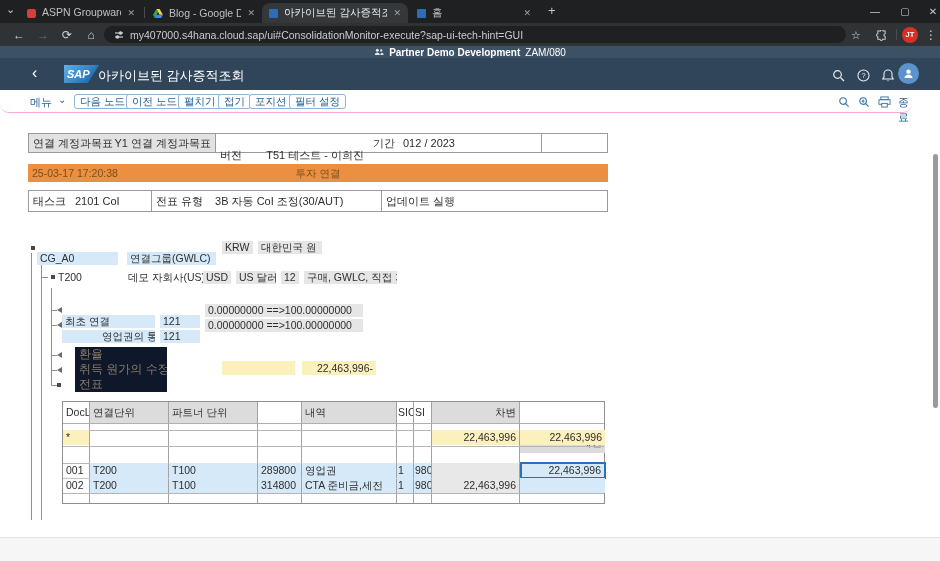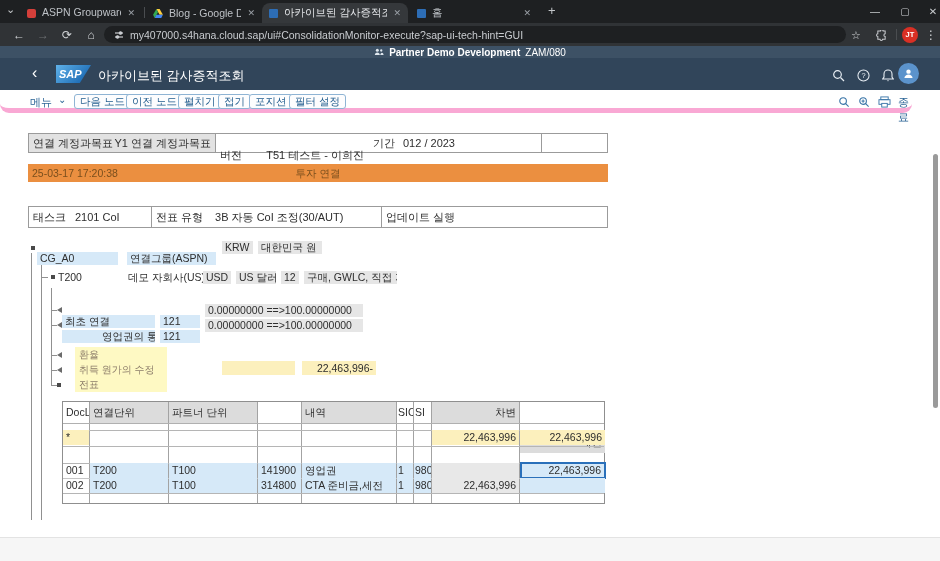--- a/index.html
+++ b/index.html
@@ -27,30 +27,30 @@
   .navico { position:absolute; top:3px; width:18px; height:18px; display:flex; align-items:center;
             justify-content:center; color:#cfd2d5; font-size:12px; }
   .pill { position:absolute; left:104px; top:3px; width:742px; height:17px; border-radius:9px;
           background:#1e2022; display:flex; align-items:center; }
   .url { font-size:10.5px; color:#c9ccd0; margin-left:6px; white-space:nowrap; overflow:hidden; }
 
   .msgstrip { position:absolute; left:0; top:46px; width:940px; height:12px; background:#3d5165;
               display:flex; align-items:center; justify-content:center; gap:5px;
               color:#fff; font-size:10px; }
   .shellbar { position:absolute; left:0; top:58px; width:940px; height:32px; background:#31455a; }
-  .saplogo { position:absolute; left:56px; top:7px; width:35px; height:18px;
+  .saplogo { position:absolute; left:64px; top:7px; width:35px; height:18px;
              background:linear-gradient(135deg,#5fb2ea,#0f5ca8);
              clip-path:polygon(0 0,100% 0,68% 100%,0 100%);
              color:#fff; font-weight:bold; font-style:italic; font-size:11px; line-height:18px;
              padding-left:3px; }
   .shellico { position:absolute; top:7px; width:20px; height:20px; display:flex;
               align-items:center; justify-content:center; color:#e8eef4; }
 
   .guibar { position:absolute; left:0; top:90px; width:912px; height:23px; background:#fff;
-            border-bottom:5px solid #f9a8d4;border-radius:9px; }
+            border-bottom:1px solid #f9a8d4;border-radius:9px; }
   .gbtn { position:absolute; top:4px; height:15px; line-height:13px; padding:0 5px;
           border:1px solid #8fb4d4; border-radius:3px; color:#235e8e; font-size:10.5px;
           background:#fdfdfe; white-space:nowrap; }
   .glink { color:#2c6596; font-size:11px; }
 
   
   .cellrow { position:absolute; left:28px; width:580px; border:1px solid #9b9b9b; background:#fff; }
   .cell { position:absolute; top:0; bottom:0; border-right:1px solid #9b9b9b;
           display:flex; align-items:center; font-size:11px; color:#2e2e2e; padding:0 4px; }
   .cell .lbl { white-space:nowrap; }
@@ -66,22 +66,22 @@
   .plain { position:absolute; height:13px; line-height:13px; font-size:10.5px; color:#2e2e2e; white-space:nowrap; }
 
   .vline { position:absolute; width:1px; background:#909090; }
   .hline { position:absolute; height:1px; background:#909090; }
   .arw { position:absolute; width:0; height:0; border-top:3px solid transparent;
          border-bottom:3px solid transparent; border-right:5px solid #6b6b6b; }
   .bullet { position:absolute; width:4px; height:4px; background:#4a4a4a; }
 
   .orangebar { position:absolute; left:28px; top:164px; width:580px; height:18px;
                background:#eb8f40; color:#7a4f1d; font-size:10.5px; line-height:18px; }
-  .orangeblk { position:absolute; left:75px; top:347px; width:92px; height:45px; background:#fef9c3;
-               color:#8c7d6a; font-size:10px; }
+  .orangeblk { position:absolute; left:75px; top:347px; width:92px; height:45px; background:#0f172a;
+               color:#8c7d6a; font-size:12px; }
   .orangeblk div { height:15px; line-height:15px; padding-left:4px; white-space:nowrap; overflow:hidden; }
 
   
   .tbl { position:absolute; left:62px; top:401px; width:543px; height:103px;
          border:1px solid #8f8f8f; background:#fff; }
   .tv { position:absolute; top:0; bottom:0; width:1px; background:#a3a3a3; }
   .th { position:absolute; left:0; right:0; height:1px; background:#b0b0b0; }
   .tcell { position:absolute; font-size:10.5px; color:#2e2e2e; line-height:15px; height:15px;
            padding:0 3px; white-space:nowrap; overflow:hidden; }
   .tcell.hd { height:21px; line-height:21px; background:#dcdcdc; }
@@ -267,21 +267,21 @@
       <span style="margin-left:8px;white-space:nowrap;">012 / 2023</span>
     </div>
     <div class="cell" style="left:513px;width:65px;border-right:none;"></div>
   </div>
 
   <div class="orangebar">
     <span class="abs" style="left:4px;">25-03-17 17:20:38</span>
     <span class="abs" style="left:0;width:580px;text-align:center;">투자 연결</span>
   </div>
 
-  <div class="cellrow" style="top:206px;height:22px;padding-left:36px;">
+  <div class="cellrow" style="top:190px;height:22px;padding-left:36px;">
     <div class="cell" style="left:0;width:123px;">
       <span class="lbl">태스크</span>
       <span style="margin-left:9px;white-space:nowrap;">2101 CoI</span>
     </div>
     <div class="cell" style="left:123px;width:230px;">
       <span class="lbl">전표 유형</span>
       <span style="margin-left:12px;white-space:nowrap;">3B 자동 CoI 조정(30/AUT)</span>
     </div>
     <div class="cell" style="left:353px;width:225px;border-right:none;">
       <span class="lbl">업데이트 실행</span>
@@ -299,21 +299,21 @@
   <div class="hline" style="left:51px;top:385px;width:6px;"></div>
   <div class="arw" style="left:57px;top:307px;"></div>
   <div class="arw" style="left:57px;top:322px;"></div>
   <div class="arw" style="left:57px;top:352px;"></div>
   <div class="arw" style="left:57px;top:367px;"></div>
   <div class="bullet" style="left:31px;top:246px;"></div>
   <div class="bullet" style="left:51px;top:275px;"></div>
   <div class="bullet" style="left:57px;top:383px;"></div>
 
   <div class="fld blue" style="left:37px;top:241px;width:81px;">CG_A0</div>
-  <div class="fld blue" style="left:127px;top:241px;width:89px;">연결그룹(ASPN)</div>
+  <div class="fld blue" style="left:127px;top:241px;width:89px;">연결그룹(GWLC)</div>
   <div class="fld gray" style="left:222px;top:241px;width:31px;">KRW</div>
   <div class="fld gray" style="left:258px;top:241px;width:64px;">대한민국 원</div>
 
   <div class="plain" style="left:58px;top:271px;">T200</div>
   <div class="plain" style="left:128px;top:271px;">데모 자회사(US)</div>
   <div class="fld gray" style="left:203px;top:271px;width:28px;">USD</div>
   <div class="fld gray" style="left:236px;top:271px;width:40px;">US 달러</div>
   <div class="fld gray" style="left:281px;top:271px;width:18px;">12</div>
   <div class="fld gray" style="left:304px;top:271px;width:93px;">구매, GWLC, 직접 지분</div>
 
@@ -359,21 +359,21 @@
     <div class="th" style="top:28px;background:#b5b5b5;"></div>
     <div class="tcell" style="left:0;top:28px;width:26px;background:#fcf0bd;">*</div>
     <div class="tcell r" style="left:369px;top:28px;width:87px;background:#fcf0bd;">22,463,996</div>
     <div class="tcell r" style="left:457px;top:28px;width:85px;background:#fcf0bd;">22,463,996</div>
     <div class="th" style="top:44px;background:#b5b5b5;"></div>
 
     <div class="th" style="top:61px;background:#b5b5b5;"></div>
     <div class="tcell" style="left:0;top:61px;width:26px;">001</div>
     <div class="tcell" style="left:27px;top:61px;width:78px;background:#d6e9f8;">T200</div>
     <div class="tcell" style="left:106px;top:61px;width:88px;background:#d6e9f8;">T100</div>
-    <div class="tcell" style="left:195px;top:61px;width:43px;background:#d6e9f8;">141900</div>
+    <div class="tcell" style="left:195px;top:61px;width:43px;background:#d6e9f8;">289800</div>
     <div class="tcell" style="left:239px;top:61px;width:94px;background:#d6e9f8;">영업권</div>
     <div class="tcell" style="left:334px;top:61px;width:16px;background:#d6e9f8;padding:0 1px;">1</div>
     <div class="tcell" style="left:351px;top:61px;width:17px;background:#d6e9f8;padding:0 1px;">980</div>
     <div class="tcell r" style="left:369px;top:61px;width:87px;background:#e8e8e8;"></div>
     <div class="tcell r selcell" style="left:457px;top:60px;width:86px;height:17px;line-height:13px;background:#d6e9f8;">22,463,996</div>
 
     <div class="th" style="top:76px;background:#c5c5c5;"></div>
     <div class="tcell" style="left:0;top:76px;width:26px;">002</div>
     <div class="tcell" style="left:27px;top:76px;width:78px;background:#d6e9f8;">T200</div>
     <div class="tcell" style="left:106px;top:76px;width:88px;background:#d6e9f8;">T100</div>

